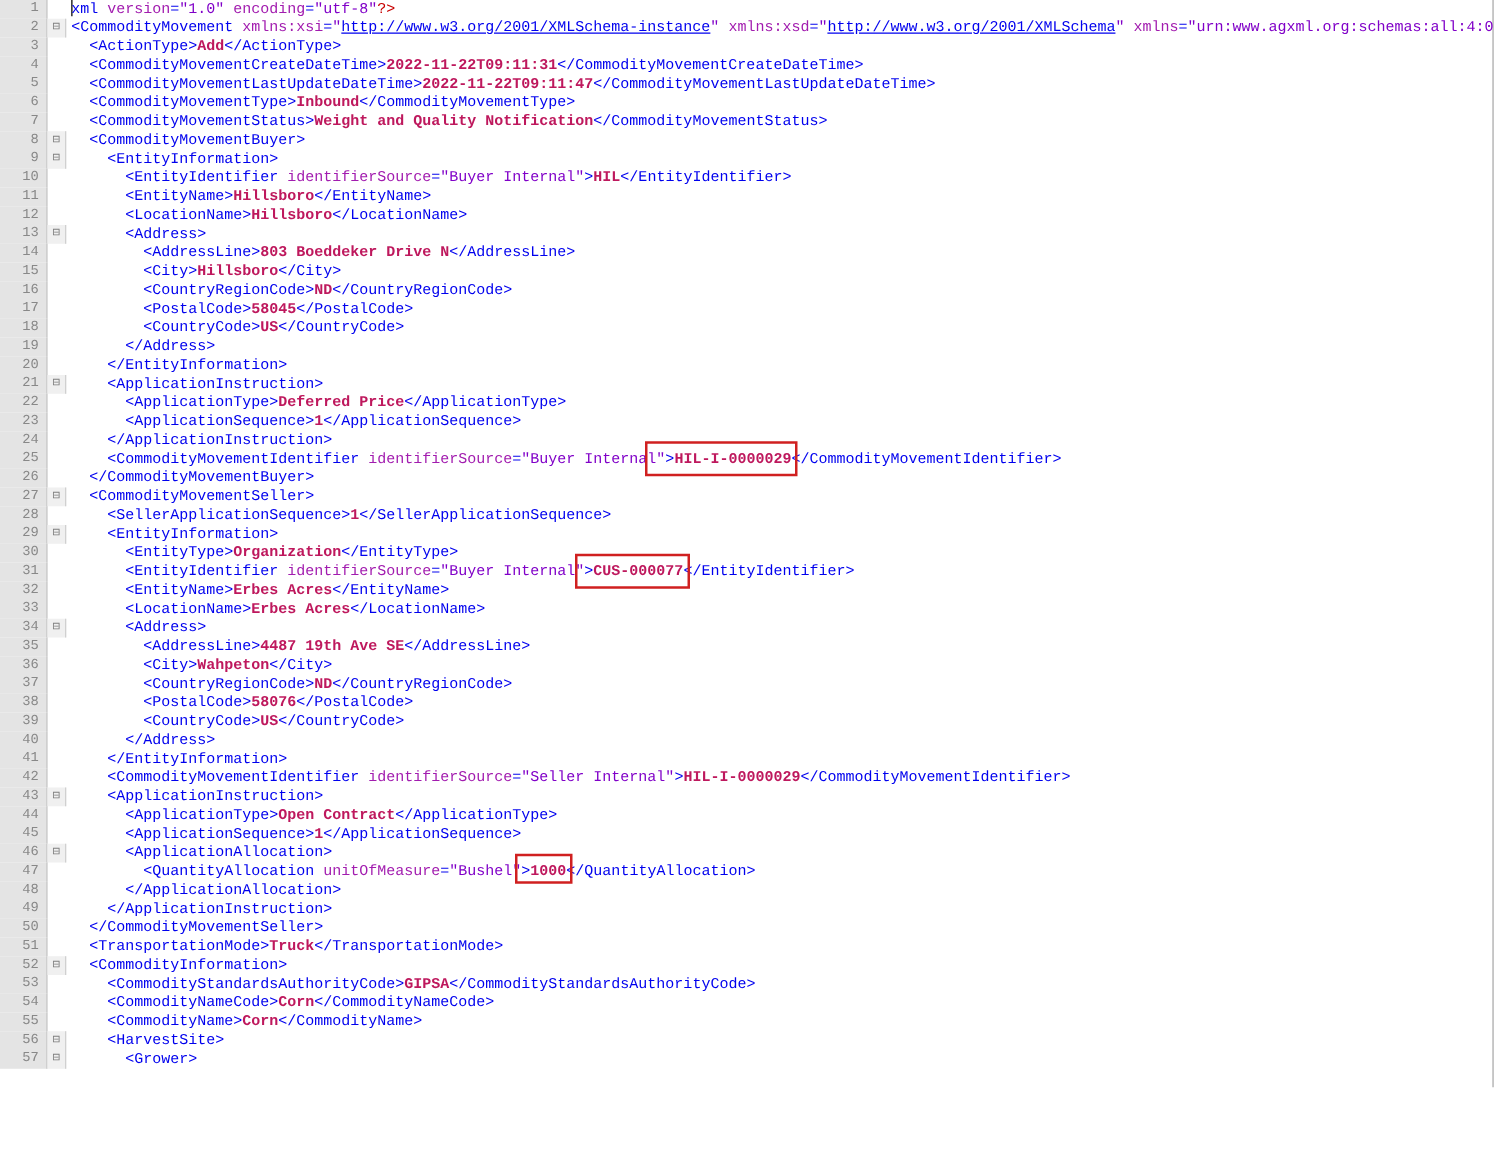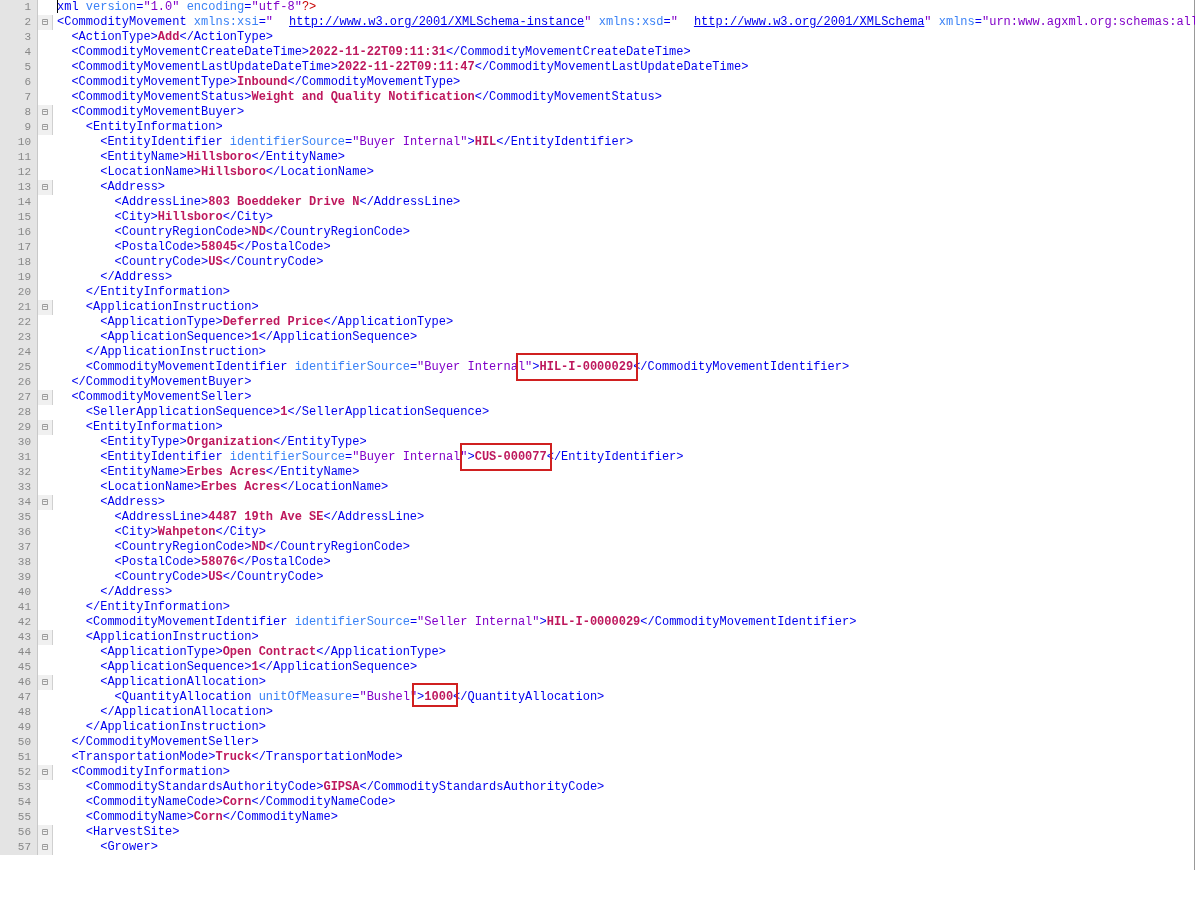--- a/index.html
+++ b/index.html
@@ -48,24 +48,24 @@
     font-size: 10px;
     line-height: 15px;
   }
   .code {
     padding-left: 4px;
     white-space: pre;
   }
   
   .pi   { color: #c80000; }   
   .tag  { color: #0000ee; }   
-  .attr { color: #3b82f6; }   
+  .attr { color: #a21caf; }   
   .str  { color: #8000c8; }   
   .txt  { color: #be185d; font-weight: bold; }
-  .url  { color: #0000ee; text-decoration: underline; margin-left: 16px; }
+  .url  { color: #0000ee; text-decoration: underline; }
   .car  { display:inline-block; width:0; border-left:1px solid #000; height:13px; vertical-align:middle; margin-right:-1px;}
   
   .hl {
     position: absolute;
     border: 2px solid #d02020;
     box-sizing: border-box;
     pointer-events: none;
   }
 </style>
 </head>

